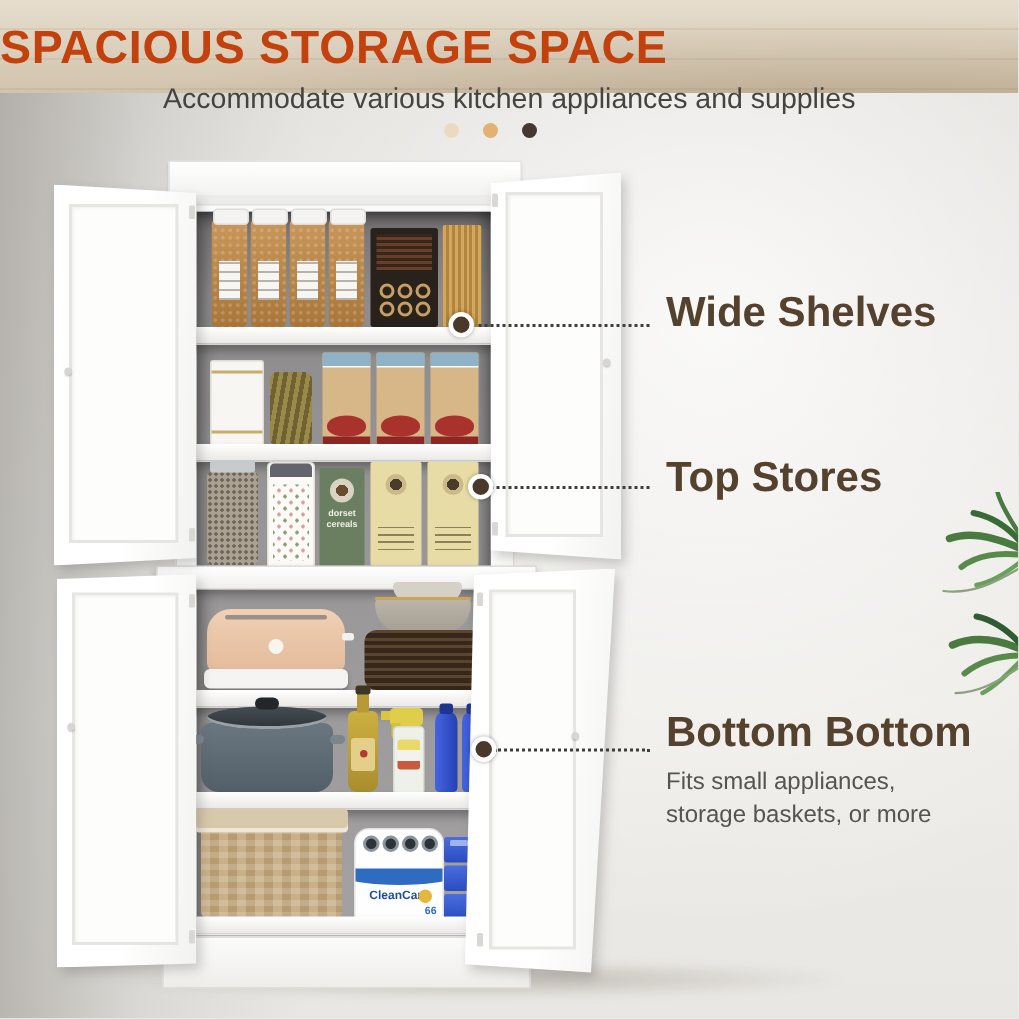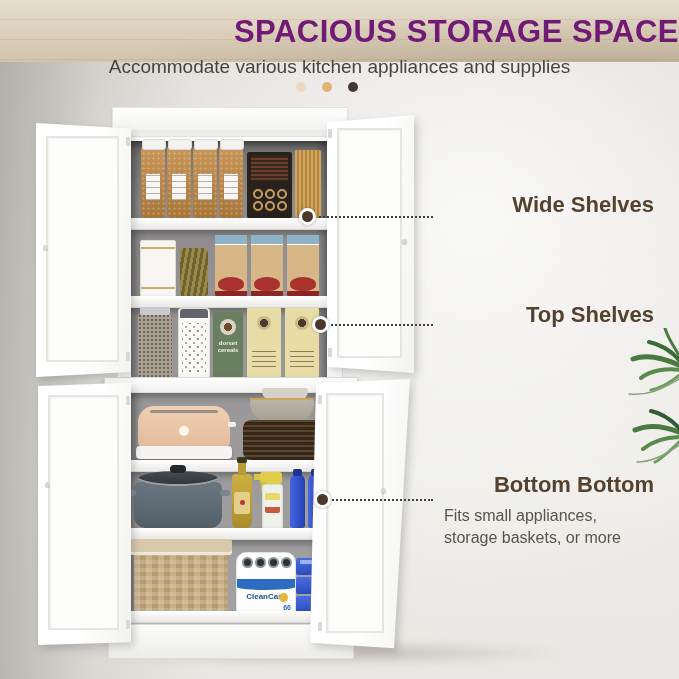--- a/index.html
+++ b/index.html
@@ -15,22 +15,22 @@
   .baseboard{left:0;right:0;top:594;height:24px;background:#fbfaf8;
     border-top:1px solid #dddbd6;box-shadow:0 2px 2px rgba(120,110,95,.25);}
   .floor{left:0;right:0;top:617;height:62px;background:
     radial-gradient(ellipse at 85% 120%, rgba(120,95,65,.25), transparent 60%),
     repeating-linear-gradient(180deg, transparent 0 19px, rgba(125,100,70,.10) 19px 20px),
     linear-gradient(180deg,#e6ddcd 0%,#ddd2bf 45%,#d2c3ac 100%);}
   .floor-shadow{left:70px;top:640px;width:500px;height:26px;
     background:radial-gradient(ellipse, rgba(80,65,50,.28), transparent 70%);filter:blur(3px);}
 
   
-  .title{left:0;right:0;top:14px;text-align:right;font-size:31px;font-weight:bold;
-    color:#701a75;letter-spacing:.5px;}
+  .title{left:0;right:0;top:14px;text-align:left;font-size:31px;font-weight:bold;
+    color:#c2410c;letter-spacing:.5px;}
   .subtitle{left:0;right:0;top:56px;text-align:center;font-size:19px;color:#46443f;}
   .pgdots{left:50%;top:82px;transform:translateX(calc(-50% - 13px));display:flex;gap:16px;}
   .pg-dot{width:10px;height:10px;border-radius:50%;}
 
   
   .crown{left:112px;top:107px;width:234px;height:23px;border:1px solid #e4e3e1;border-radius:1px;
     background:linear-gradient(180deg,#ffffff,#f2f2f0);box-shadow:0 2px 2px rgba(0,0,0,.10);}
   .crown-lip{left:117px;top:130px;width:224px;height:7px;background:#ececea;border-bottom:1px solid #d9d8d5;}
   .carcass{left:117px;top:136px;width:224px;height:512px;background:#fbfbfa;border:1px solid #e1e0de;}
   .interior{left:131px;top:141px;width:196px;height:481px;
@@ -152,21 +152,21 @@
   .cc-wave{position:absolute;left:-6px;right:-6px;top:26px;height:11px;background:#2d6cc0;
     border-radius:0 0 100% 100%;}
   .cc-name{position:absolute;left:0;right:0;top:39px;text-align:center;font-size:8px;font-weight:bold;color:#1b4e9e;}
   .cc-duck{position:absolute;right:7px;top:40px;width:9px;height:9px;border-radius:50%;background:#e6b73e;}
   .cc-count{position:absolute;right:4px;bottom:2px;font-size:7px;font-weight:bold;color:#2d6cc0;}
   .crate{left:296px;width:38px;height:17px;background:linear-gradient(180deg,#4a6ede,#2a4cc0);border-radius:2px;}
   .crate .lid{position:absolute;left:4px;top:2px;width:12px;height:4px;background:#9fb3ef;border-radius:1px;}
 
   
   .callout{left:444px;width:210px;}
-  .callout h3{margin:0;font-size:22px;font-weight:bold;color:#55422e;text-align:right;}
+  .callout h3{margin:0;font-size:28px;font-weight:bold;color:#55422e;}
   .callout p{margin:7px 0 0 0;font-size:16px;line-height:1.38;color:#56544e;white-space:pre-line;}
   .leader{height:0;border-top:2px dotted #3f3d3a;}
   .leader-dot{width:11px;height:11px;border-radius:50%;background:#4a392b;
     border:3px solid #ffffff;box-shadow:0 0 3px rgba(0,0,0,.35);}
 </style>
 </head>
 <body>
 
 <div class="scene">
 
@@ -373,21 +373,21 @@
 
   <div class="abs leader" style="left:314px;top:216px;width:119px"></div>
   <div class="abs leader-dot" style="left:299px;top:208px"></div>
   <div class="abs callout" style="top:192px">
     <h3>Wide Shelves</h3>
   </div>
 
   <div class="abs leader" style="left:327px;top:324px;width:106px"></div>
   <div class="abs leader-dot" style="left:312px;top:316px"></div>
   <div class="abs callout" style="top:302px">
-    <h3>Top Shelves</h3>
+    <h3>Top Stores</h3>
   </div>
 
   <div class="abs leader" style="left:329px;top:499px;width:104px"></div>
   <div class="abs leader-dot" style="left:314px;top:491px"></div>
   <div class="abs callout" style="top:472px">
     <h3>Bottom Bottom</h3>
     <p class="callout-desc">Fits small appliances,
 storage baskets, or more</p>
   </div>
 

